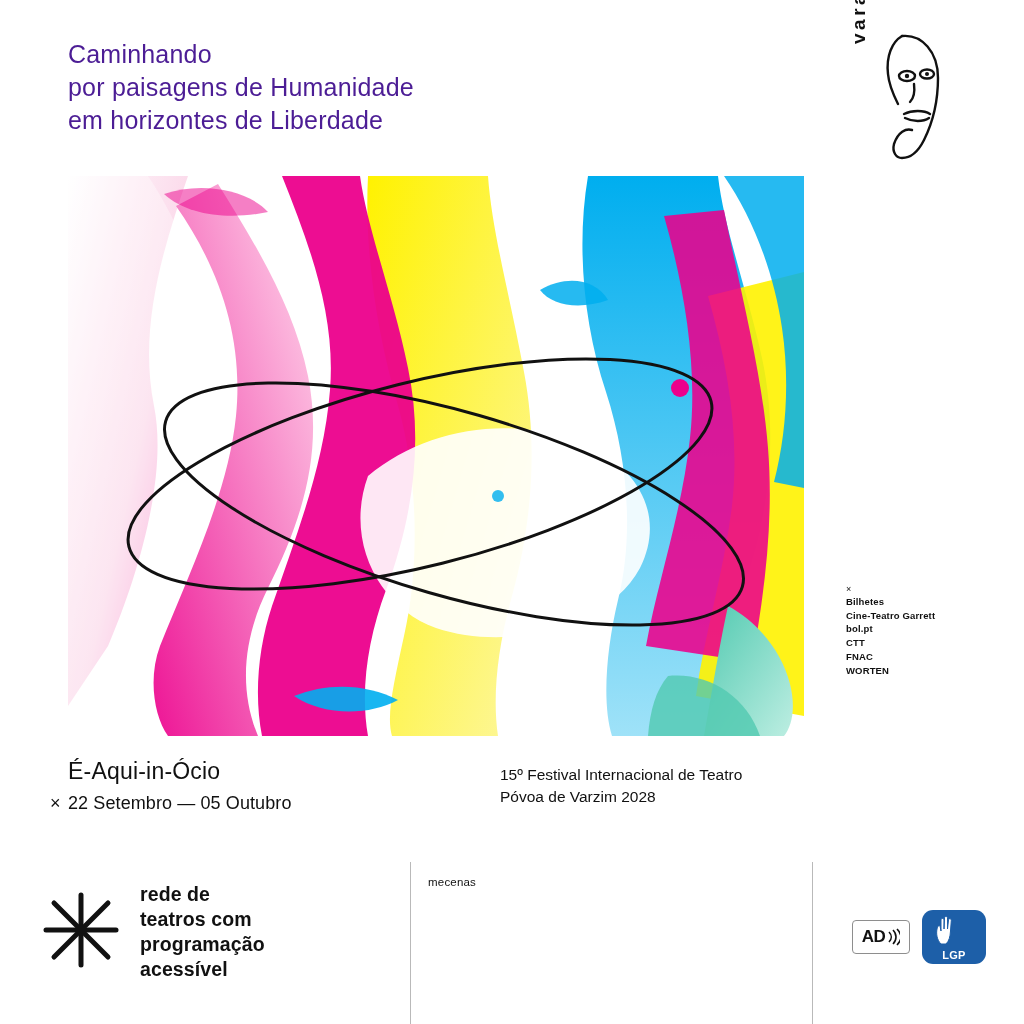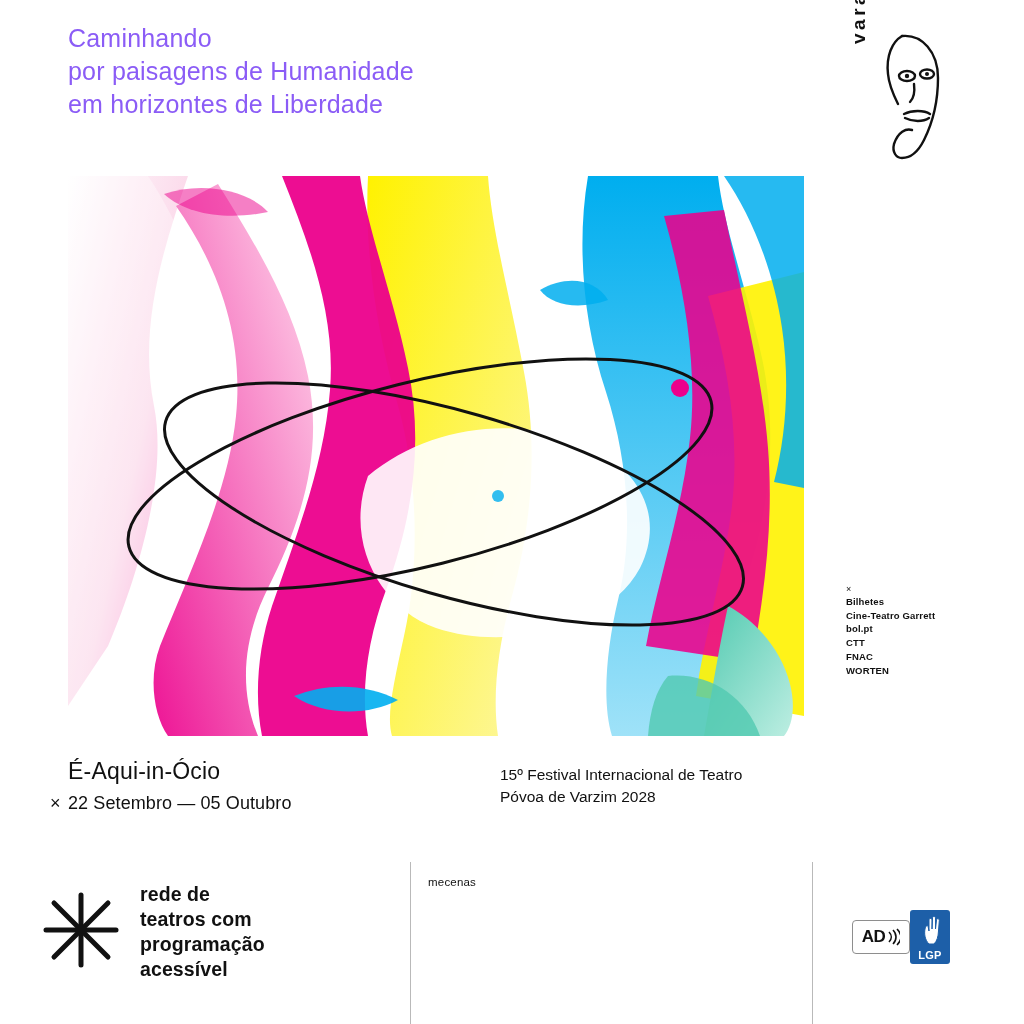--- a/index.html
+++ b/index.html
@@ -9,26 +9,26 @@
     background:#ffffff;
     font-family:"Liberation Sans", sans-serif;
     color:#111;
     position:relative;
     overflow:hidden;
   }
 
   
   .headline {
     position:absolute;
-    left:68px; top:22px;
+    left:68px; top:38px;
     font-size:25px;
     line-height:1.32;
     font-weight:500;
     letter-spacing:0.2px;
-    color:#8b5cf6;
+    color:#4c1d95;
     white-space:pre-line;
   }
 
   
   .varazim-logo {
     position:absolute;
     right:76px; top:30px;
     width:100px; height:160px;
   }
   .varazim-word {
@@ -169,38 +169,38 @@
     color:#0b3a6b;
     text-decoration:underline;
     text-underline-offset:3px;
     white-space:nowrap;
   }
 
   
   .acc {
     position:absolute;
     left:852px; top:48px;
-    display:flex; align-items:center; 
+    display:flex; align-items:center; gap:12px;
   }
   .ad-badge {
     width:58px; height:34px;
     border:1.6px solid #8e8e8e;
     border-radius:4px;
     display:flex; align-items:center; justify-content:center;
     gap:2px;
     background:#fff;
   }
   .ad-text {
     font-size:17px; font-weight:700; color:#111;
     letter-spacing:-0.5px;
   }
   .lgp {
-    width:40px; height:54px;
+    width:64px; height:54px;
     background:#1d5fa8;
-    border-radius:3px;
+    border-radius:11px;
     position:relative;
     display:flex; flex-direction:column;
     align-items:center; justify-content:flex-end;
     padding-bottom:3px;
   }
   .lgp-text {
     font-size:11px; font-weight:700; color:#fff;
     letter-spacing:0.3px;
   }
   .lgp-hand { position:absolute; top:4px; left:11px; }

